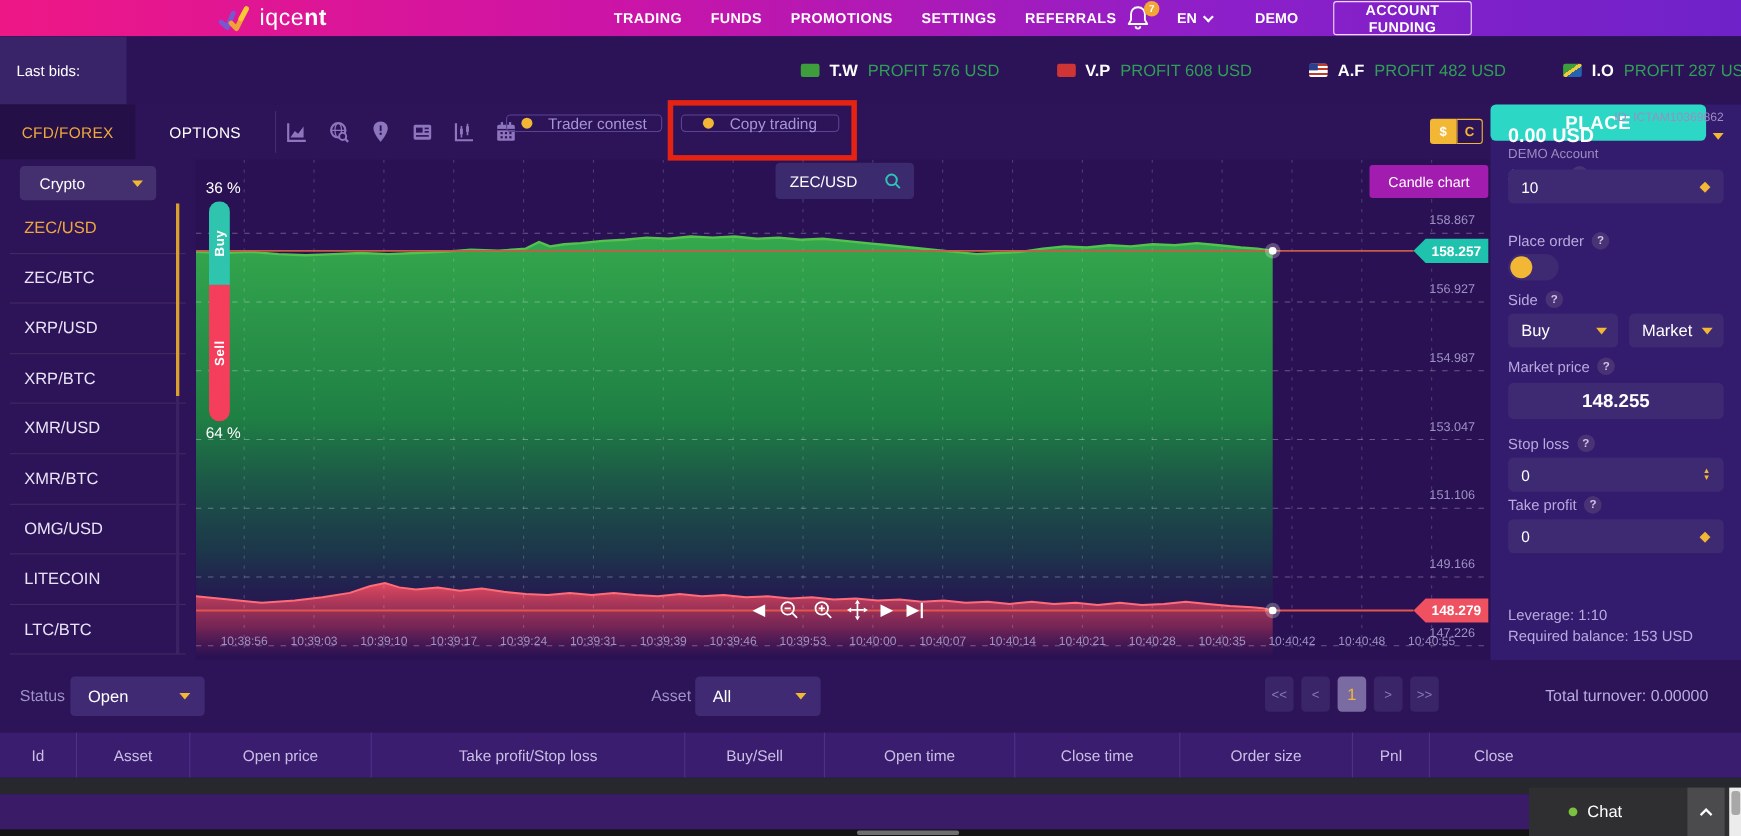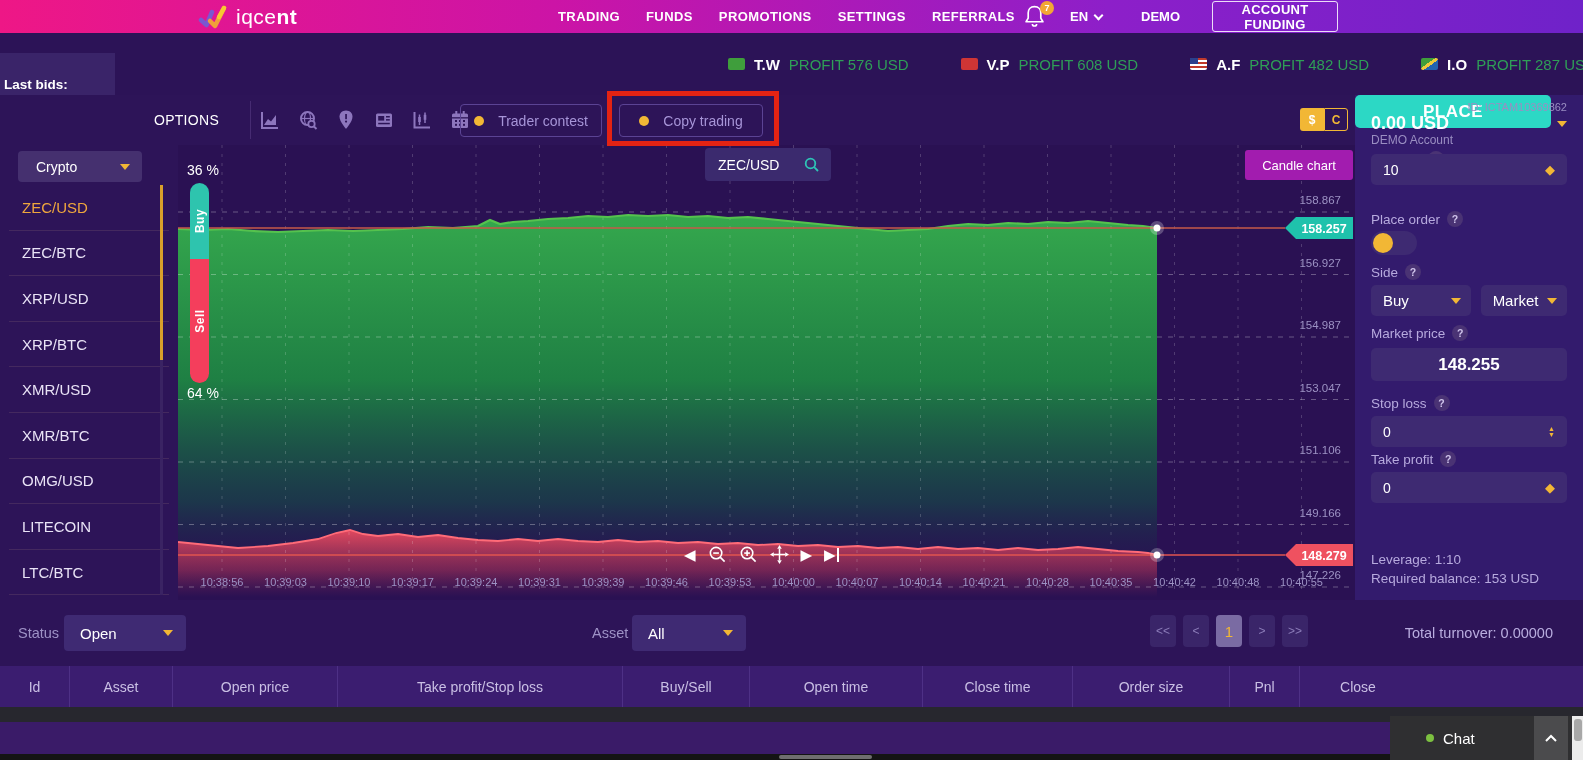--- a/index.html
+++ b/index.html
@@ -23,42 +23,42 @@
     transform:rotate(45deg); margin-top:-3px; }
   .exit { position:absolute; left:1141px; top:0; height:33px; display:flex; align-items:center;
     color:#fff; font-size:13px; font-weight:bold; cursor:pointer; }
   .funding-btn { position:absolute; left:1212px; top:1px; width:126px; height:31px; background:transparent;
     border:1px solid rgba(255,255,255,.85); border-radius:3px; color:#fff; font-size:13px; font-weight:bold;
     font-family:inherit; letter-spacing:.3px; cursor:pointer; }
 
   
   .ticker-row { position:absolute; left:0; top:33px; width:1583px; height:62px; background:#2c1357; overflow:hidden; }
   .ticker-label { position:absolute; left:0; top:0; width:115px; height:62px; background:#3a2469;
-    display:flex; align-items:center; padding-left:4px; color:#fff; font-size:13.5px; font-weight:bold;margin-top:20px; }
+    display:flex; align-items:center; padding-left:15px; color:#fff; font-size:13.5px; font-weight:normal; }
   .ticker-items { position:absolute; left:728px; top:0; height:62px; display:flex; align-items:center; gap:52px; white-space:nowrap; }
   .ticker-item { display:flex; align-items:center; gap:9px; }
   .flag { width:17px; height:12px; border-radius:2px; flex:0 0 auto; position:relative; }
   .flag-green { background:#3f9e3c; }
   .flag-red { background:#cf3535; }
   .flag-us { background:repeating-linear-gradient(180deg,#c0392b 0 2px,#fff 2px 4px); }
   .flag-us::before { content:""; position:absolute; left:0; top:0; width:8px; height:6px; background:#2b3f8c; }
   .flag-diag { background:linear-gradient(to bottom right,#3f9e3c 42%,#f0c93c 42% 58%,#2463b0 58%); }
   .tk-initials { color:#fff; font-size:15px; font-weight:bold; }
   .tk-profit { color:#2f9e57; font-size:15px; }
 
   
   .toolbar { position:absolute; left:0; top:95px; width:1583px; height:50px; background:#2d1458; }
   .tab { position:absolute; top:0; height:50px; display:flex; align-items:center; justify-content:center;
     font-size:14px; letter-spacing:.3px; cursor:pointer; }
   .tab-cfd { left:0; width:123px; background:#241047; color:#f0a93c; }
   .tab-opt { left:123px; width:127px; color:#fff; }
   .tool-divider { position:absolute; left:250px; top:6px; width:1px; height:38px; background:#462b72; }
   .tool-icons { position:absolute; left:259px; top:0; height:50px; display:flex; align-items:center; gap:16px; }
   .ticon { width:22px; height:22px; cursor:pointer; }
-  .pill-btn { position:absolute; top:9px; height:33px; background:transparent; border:1px solid #5b4394;
+  .pill-btn { position:absolute; top:9px; height:16px; background:transparent; border:1px solid #5b4394;
     border-radius:4px; display:flex; align-items:center; justify-content:center; gap:14px;
     color:#a795d8; font-size:14px; cursor:pointer; font-family:inherit; }
   .btn-contest { left:460px; width:142px; }
   .btn-copy { left:619px; width:144px; }
   .dot-y { width:10px; height:10px; border-radius:50%; background:#f2b735; }
   .cur-toggle { position:absolute; left:1300px; top:13px; display:flex; height:23px; cursor:pointer; }
   .cur-d { width:24px; background:#f2b735; border-radius:3px 0 0 3px; color:#fff; font-size:12px; font-weight:bold;
     display:flex; align-items:center; justify-content:center; }
   .cur-c { width:24px; border:1.5px solid #f2b735; border-radius:0 3px 3px 0; color:#f2b735; font-size:12px; font-weight:bold;
     display:flex; align-items:center; justify-content:center; }
@@ -232,20 +232,21 @@
         </div>
         <div class="ticker-item">
           <span class="flag flag-diag"></span>
           <span class="tk-initials">I.O</span>
           <span class="tk-profit">PROFIT 287 USD</span>
         </div>
       </div>
   </div>
 
   <div class="toolbar">
+    <div class="tab tab-cfd">CFD/FOREX</div>
     <div class="tab tab-opt">OPTIONS</div>
     <div class="tool-divider"></div>
     <div class="tool-icons">
       <svg class="ticon" viewBox="0 0 22 22">
         <path d="M3 3 V19 H19" stroke="#8d76bd" stroke-width="2" fill="none"></path>
         <path d="M5 16 L9 10 L12 12.5 L17 6 L17 16 Z" fill="#8d76bd"></path>
       </svg>
       <svg class="ticon" viewBox="0 0 22 22">
         <circle cx="10.5" cy="9.5" r="6.5" stroke="#8d76bd" stroke-width="2" fill="none"></circle>
         <ellipse cx="10.5" cy="9.5" rx="3" ry="6.5" stroke="#8d76bd" stroke-width="1.2" fill="none"></ellipse>

